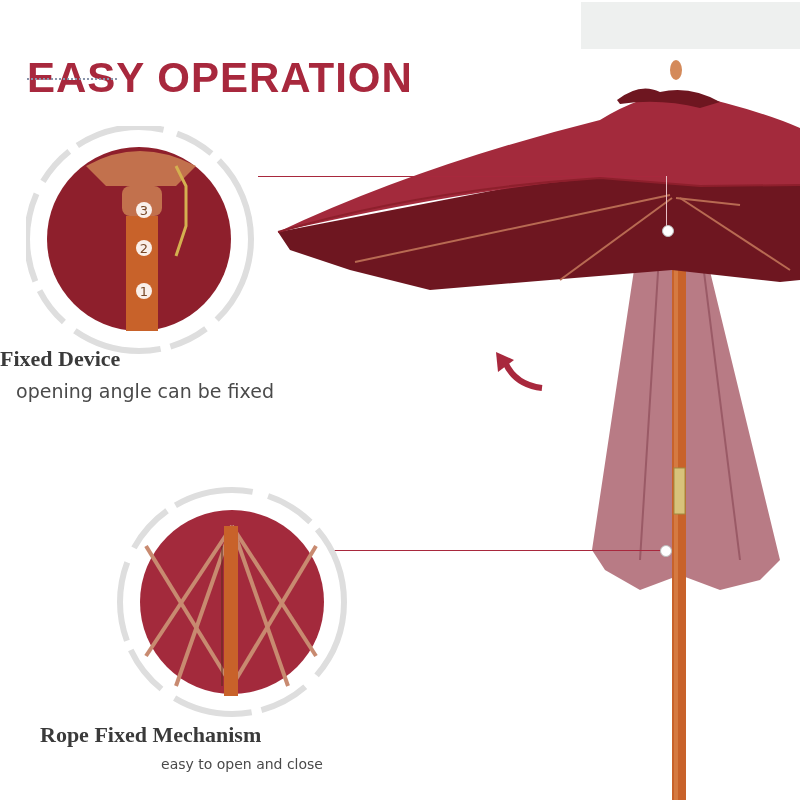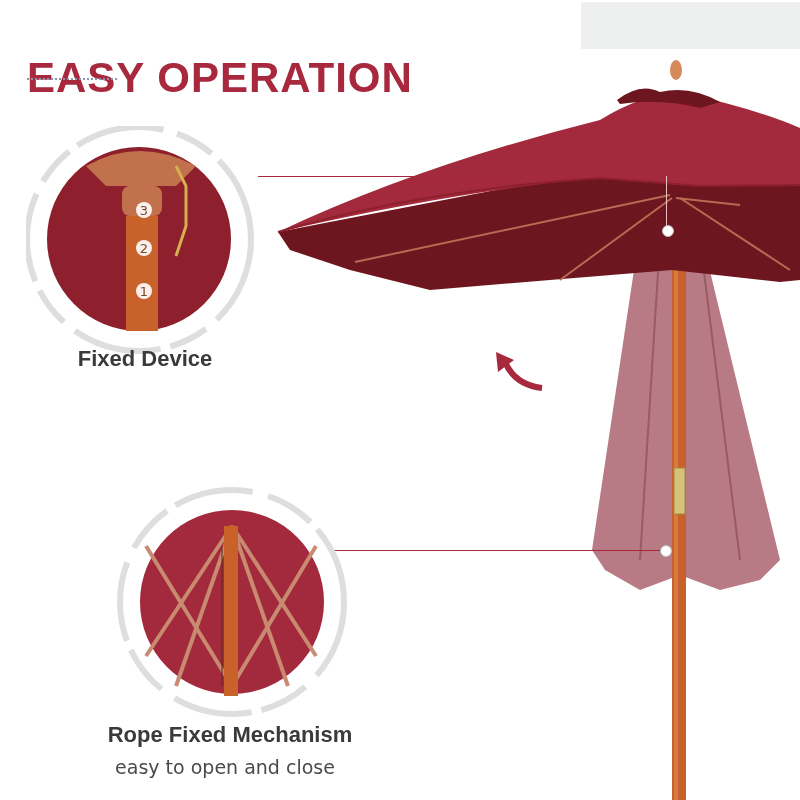--- a/index.html
+++ b/index.html
@@ -1,21 +1,21 @@
 <!DOCTYPE html>
 <html><head>
 <meta charset="utf-8">
 <style>
   html, body { margin:0; padding:0; }
   body { width:800px; height:800px; background:#ffffff; position:relative; overflow:hidden; font-family:"Liberation Sans", sans-serif; }
   .abs { position:absolute; }
   .title { left:27px; top:18px; font-size:42px; font-weight:bold; letter-spacing:1px; color:#a8283d; font-family:Liberation Sans, sans-serif;margin-top:36px; }
   .title-underline { left:27px; top:78px; width:90px; height:0; border-top:2px dotted #8a94aa; }
   .top-box { left:581px; top:2px; width:219px; height:47px; background:#eef0ef; }
-  .feature-title { font-family:Liberation Sans, sans-serif; font-weight:bold; color:#3a3a3a; text-align:center; }
+  .feature-title { font-family:Liberation Serif, serif; font-weight:bold; color:#3a3a3a; }
   .feature-desc { font-family:"DejaVu Sans", sans-serif; color:#4a4a4a; text-align:center; }
   .callout-line { height:1px; background:#a8283d; }
   .callout-dot { width:10px; height:10px; border-radius:50%; background:#ffffff; border:1px solid #bbb; }
 </style>
 </head>
 <body>
 
 <div class="abs title">EASY OPERATION</div>
 <div class="abs title-underline"></div>
 <div class="abs top-box"></div>
@@ -72,32 +72,33 @@
     <text x="118" y="89" font-size="13" text-anchor="middle" fill="#7a4a2a" font-family="DejaVu Sans, sans-serif">3</text>
     <circle cx="118" cy="122" r="8" fill="#fff" opacity="0.9"></circle>
     <text x="118" y="127" font-size="13" text-anchor="middle" fill="#7a4a2a" font-family="DejaVu Sans, sans-serif">2</text>
     <circle cx="118" cy="165" r="8" fill="#fff" opacity="0.9"></circle>
     <text x="118" y="170" font-size="13" text-anchor="middle" fill="#7a4a2a" font-family="DejaVu Sans, sans-serif">1</text>
   </g>
 </svg>
 
 <div class="abs feature-title" style="left:0;top:346px;width:290px;font-size:22px;">Fixed Device</div>
 <div class="abs feature-desc" style="left:0;top:380px;width:290px;font-size:19px;line-height:22px;">
+  <div>opening angle can be fixed</div>
 </div>
 
 <svg class="abs" style="left:116px;top:486px" width="232" height="232">
   <circle cx="116" cy="116" r="112" fill="none" stroke="#dedede" stroke-width="6" stroke-dasharray="80 16 50 10"></circle>
   <circle cx="116" cy="116" r="98" fill="#ffffff"></circle>
   <circle cx="116" cy="116" r="92" fill="#a32a3c"></circle>
   <g stroke="#c88a70" stroke-width="4" fill="none">
     <line x1="116" y1="40" x2="30" y2="170"></line>
     <line x1="116" y1="40" x2="200" y2="170"></line>
     <line x1="116" y1="40" x2="60" y2="200"></line>
     <line x1="116" y1="40" x2="172" y2="200"></line>
     <line x1="116" y1="200" x2="30" y2="60"></line>
     <line x1="116" y1="200" x2="200" y2="60"></line>
   </g>
   <rect x="108" y="40" width="14" height="170" fill="#c8622a"></rect>
   <line x1="106" y1="60" x2="106" y2="200" stroke="#5a2a1a" stroke-width="1"></line>
 </svg>
 
 <div class="abs feature-title" style="left:40px;top:722px;width:380px;font-size:22px;">Rope Fixed Mechanism</div>
-<div class="abs feature-desc" style="left:35px;top:756px;width:380px;font-size:19px;">easy to open and close</div>
+<div class="abs feature-desc" style="left:52px;top:756px;width:380px;font-size:14px;">easy to open and close</div>
 
 </body></html>

